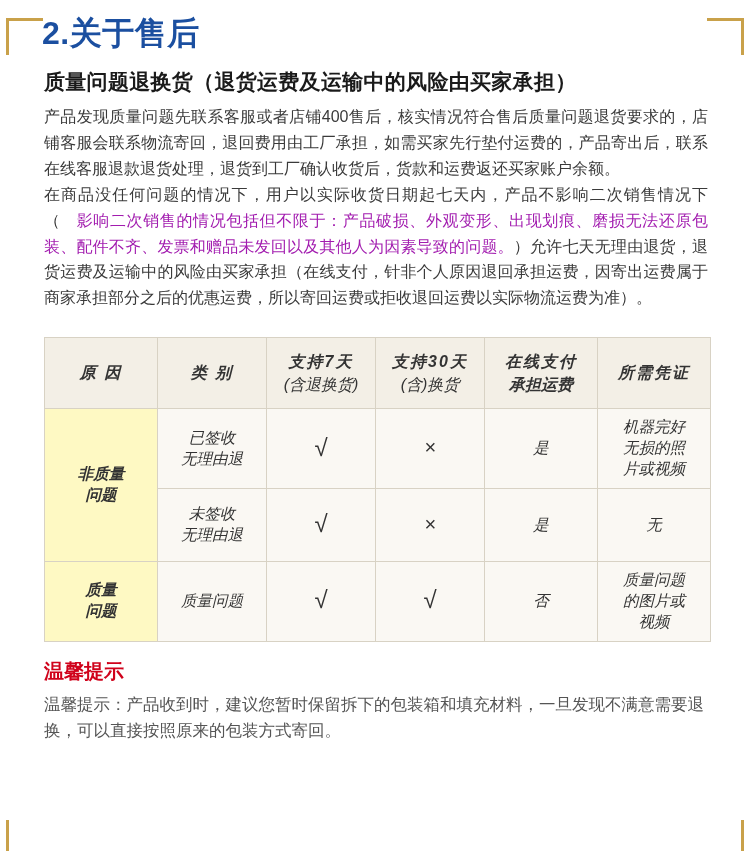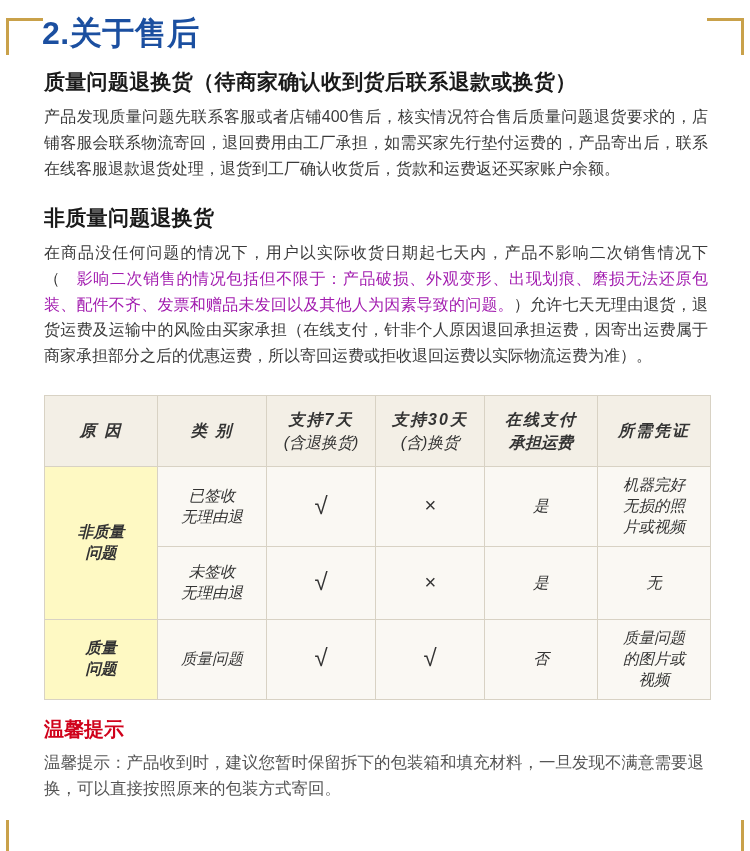--- a/index.html
+++ b/index.html
@@ -135,24 +135,23 @@
 
 <div class="page">
 
   <div class="corner tl"></div>
   <div class="corner tr"></div>
   <div class="corner bl"></div>
   <div class="corner br"></div>
 
   <div class="section-title">2.关于售后</div>
 
-  <div class="heading-1">质量问题退换货（待商家确认收到货后联系退款或换货）</div>
+  <div class="heading-1">质量问题退换货（退货运费及运输中的风险由买家承担）</div>
   <div class="para">产品发现质量问题先联系客服或者店铺400售后，核实情况符合售后质量问题退货要求的，店铺客服会联系物流寄回，退回费用由工厂承担，如需买家先行垫付运费的，产品寄出后，联系在线客服退款退货处理，退货到工厂确认收货后，货款和运费返还买家账户余额。</div>
 
-  <div class="heading-2">非质量问题退换货</div>
   <div class="para"><span>在商品没任何问题的情况下，用户以实际收货日期起七天内，产品不影响二次销售情况下（</span><span class="hl">影响二次销售的情况包括但不限于：产品破损、外观变形、出现划痕、磨损无法还原包装、配件不齐、发票和赠品未发回以及其他人为因素导致的问题。</span><span>）允许七天无理由退货，退货运费及运输中的风险由买家承担（在线支付，针非个人原因退回承担运费，因寄出运费属于商家承担部分之后的优惠运费，所以寄回运费或拒收退回运费以实际物流运费为准）。</span></div>
 
   <div class="table-wrap">
     <table class="ret">
       <thead>
         <tr>
           <th style="width:104px">
             <span>原 因</span>
           </th>
           <th style="width:100px">

